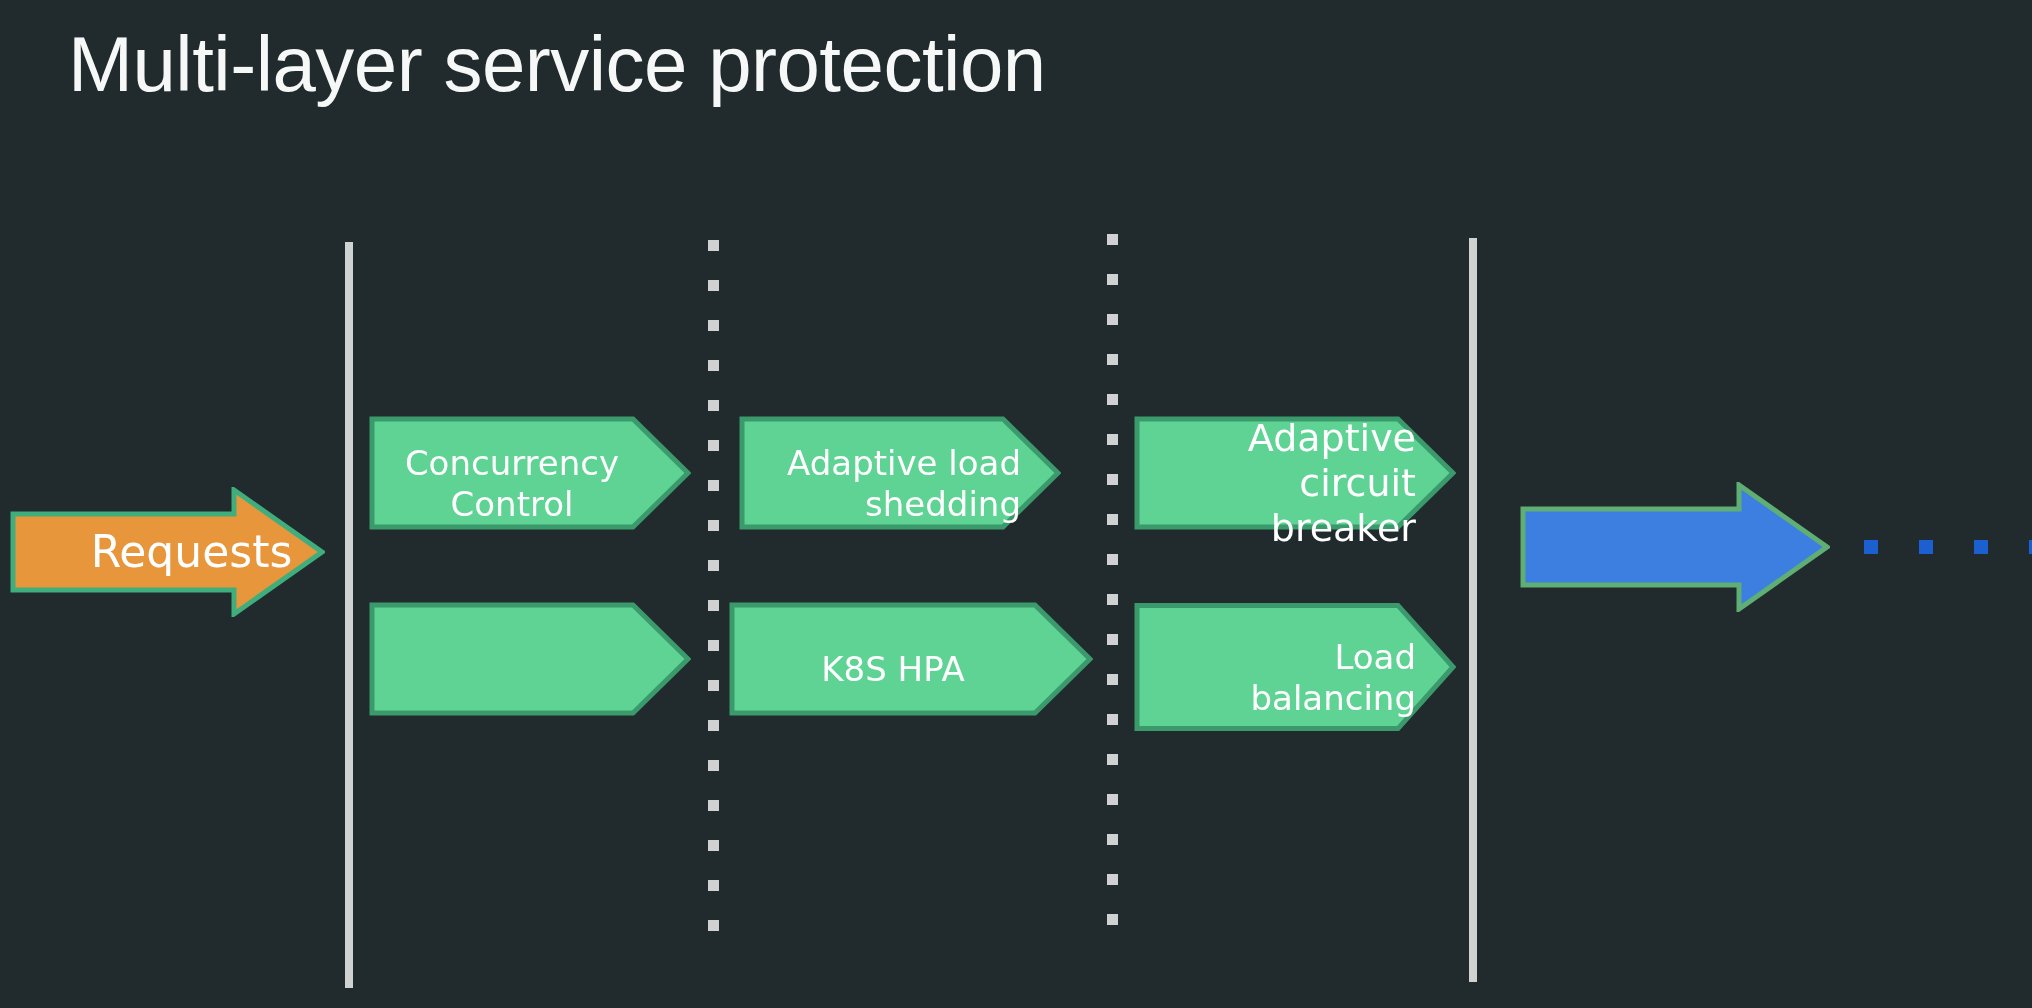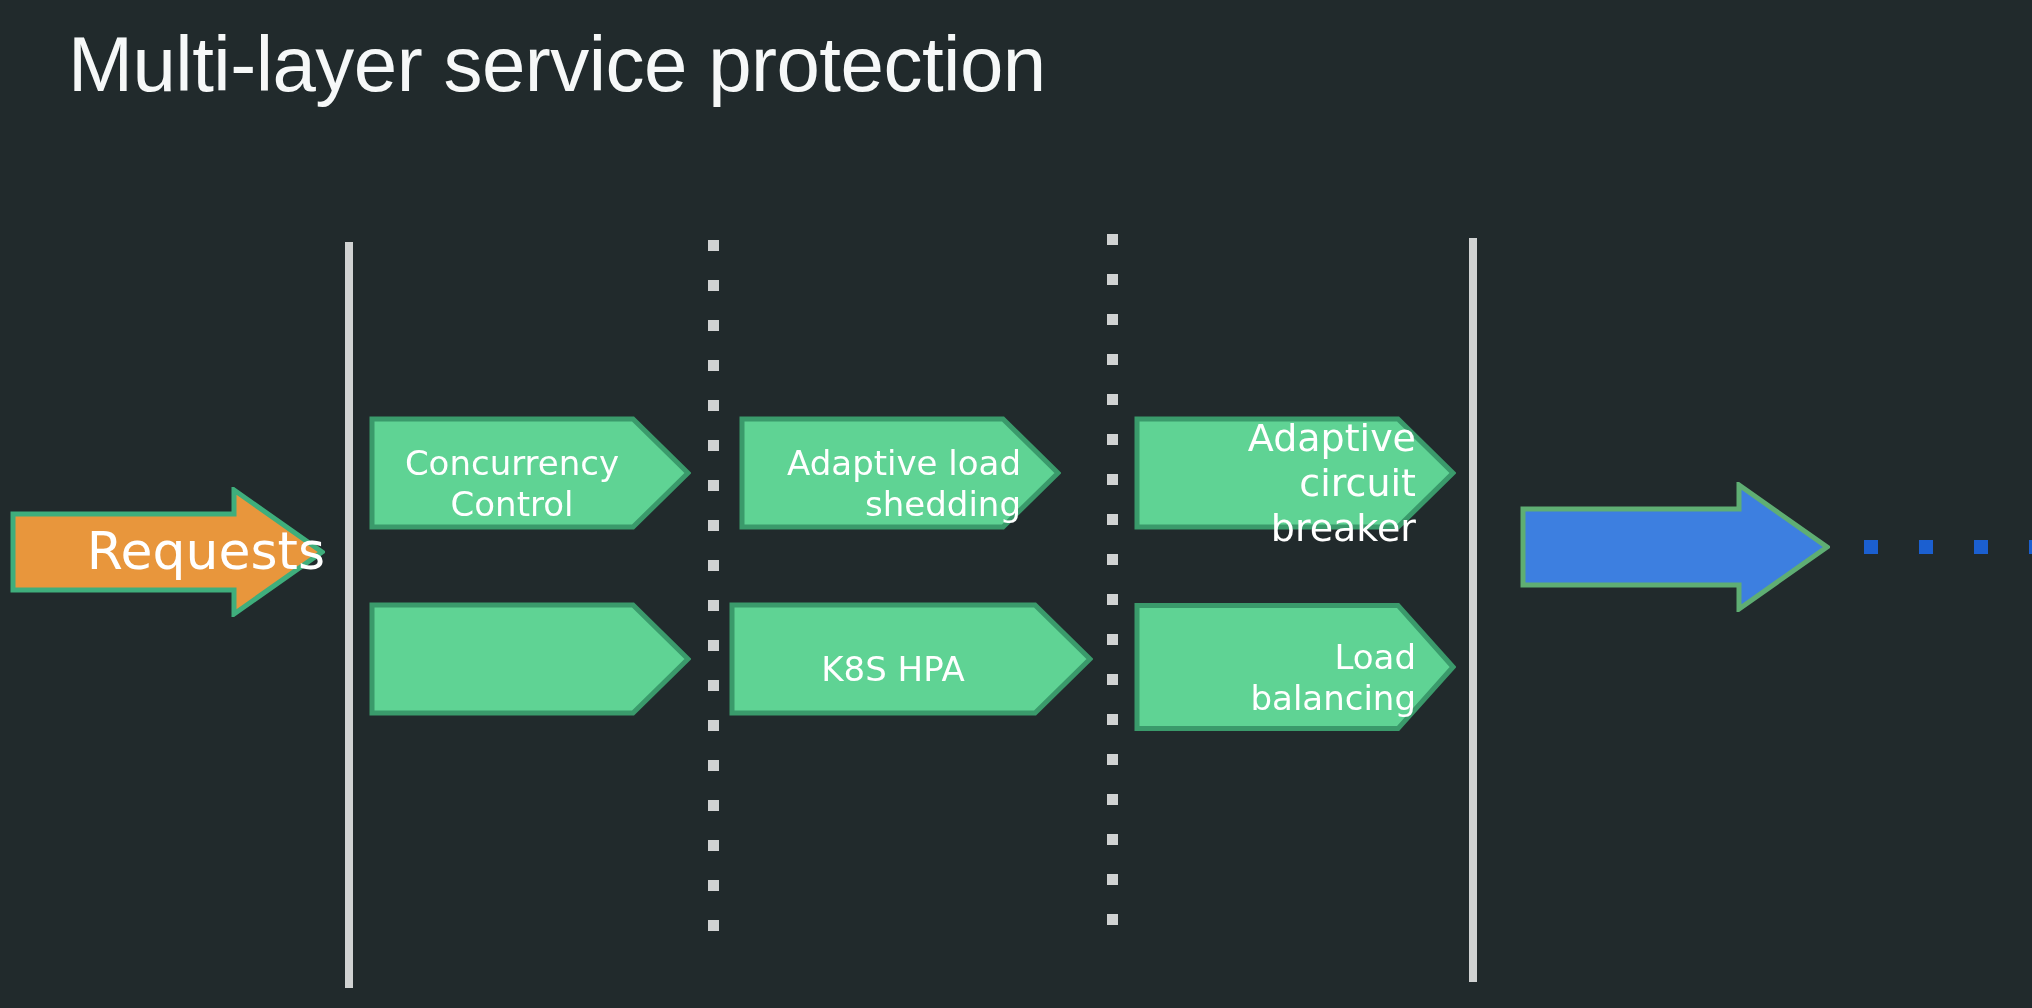--- a/index.html
+++ b/index.html
@@ -84,22 +84,22 @@
   .arrow.green.small .arrow-label {
     font-size: 38px;
   }
 
   
   .ta-center .arrow-label { text-align: center; padding: 0 46px 0 10px; }
   .ta-left   .arrow-label { text-align: right;   padding: 0 40px 0 30px; }
 
   
   .arrow.big .arrow-label {
-    font-size: 52px;
-    text-align: right;
+    font-size: 44px;
+    text-align: center;
     padding-left: 48px;
   }
 
   
   #trailing-dots {
     position: absolute;
     display: flex;
     align-items: center;
   }
   #trailing-dots .sq {

